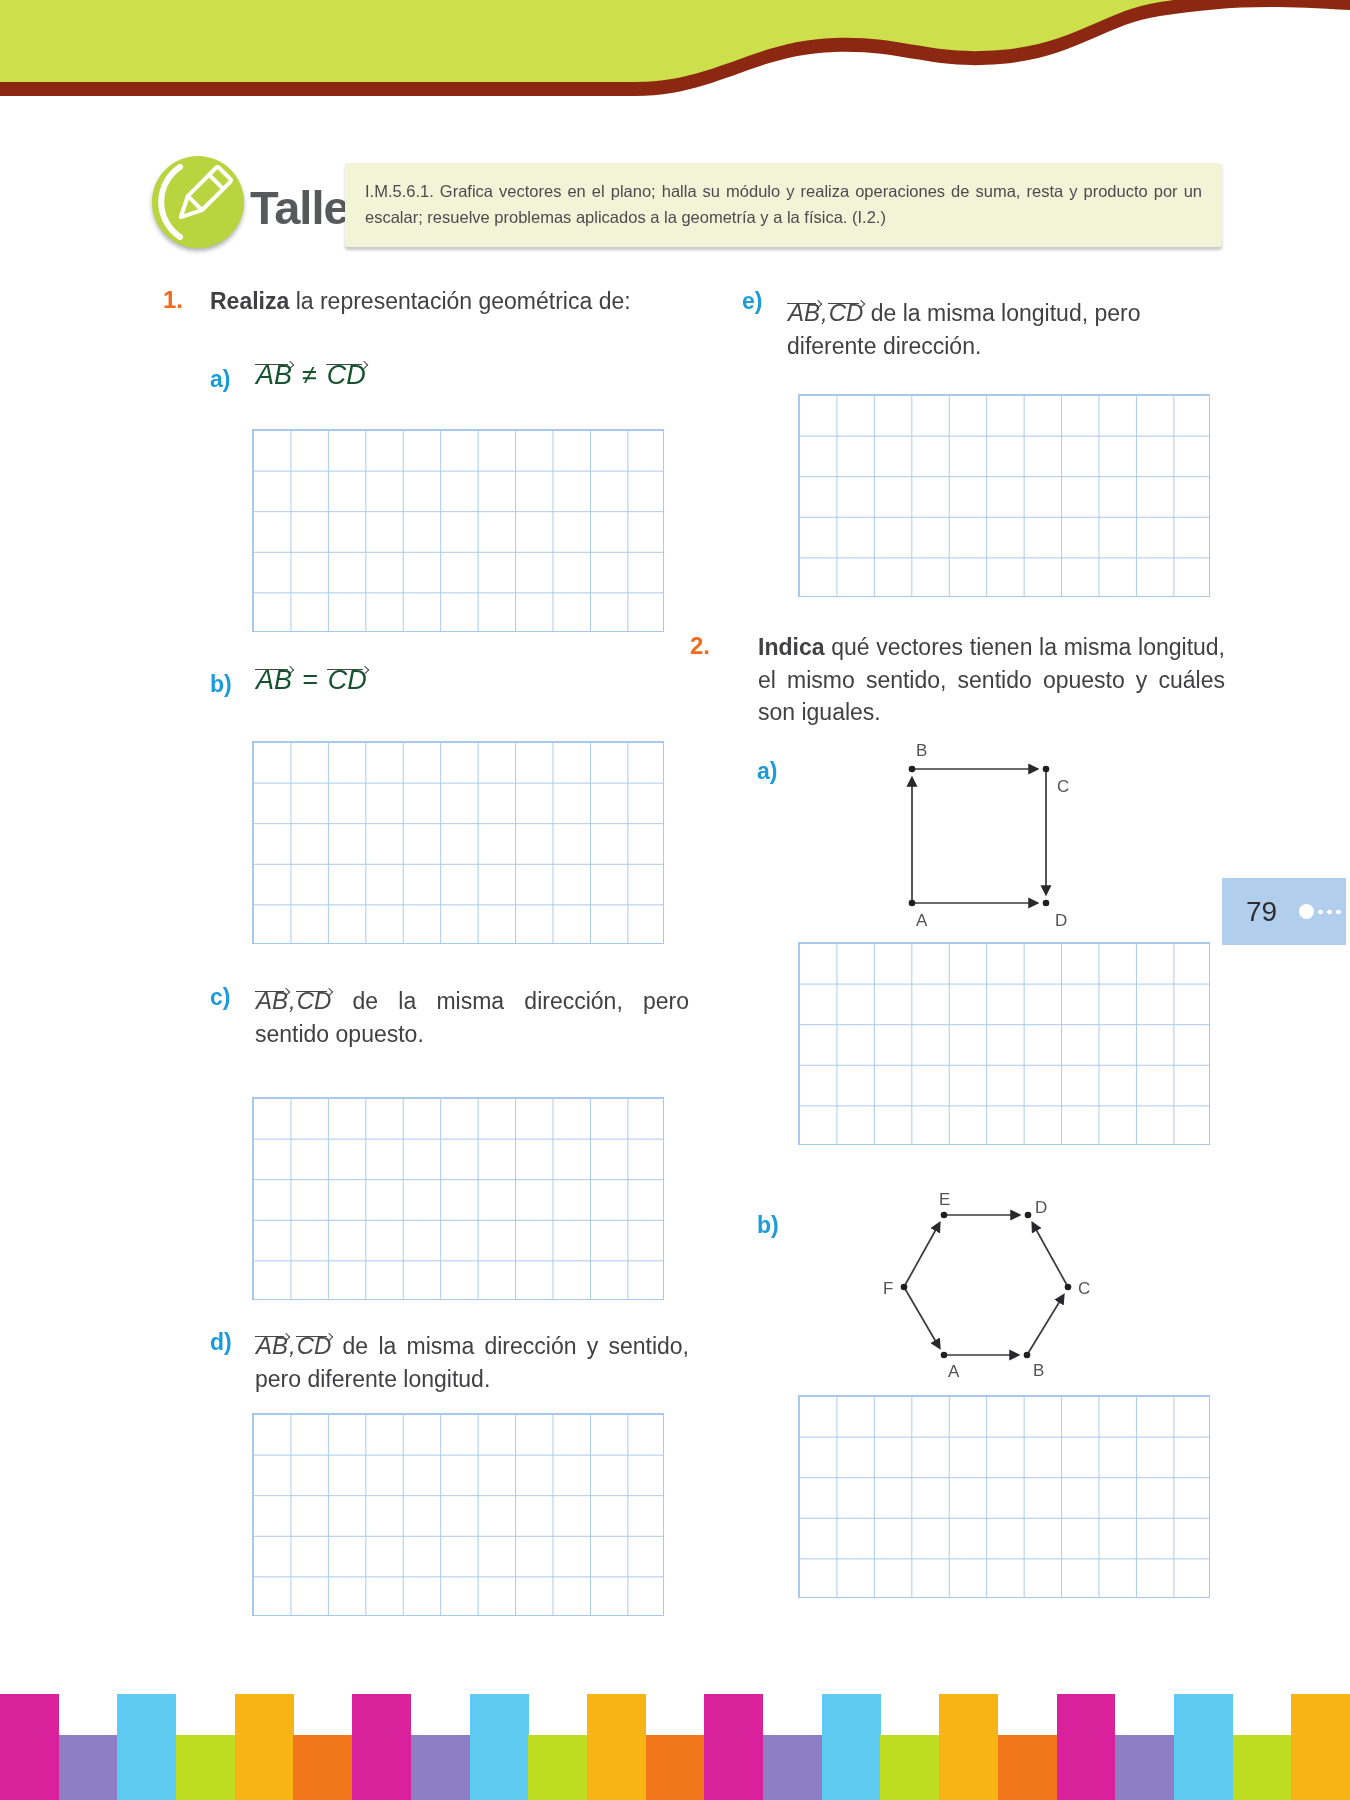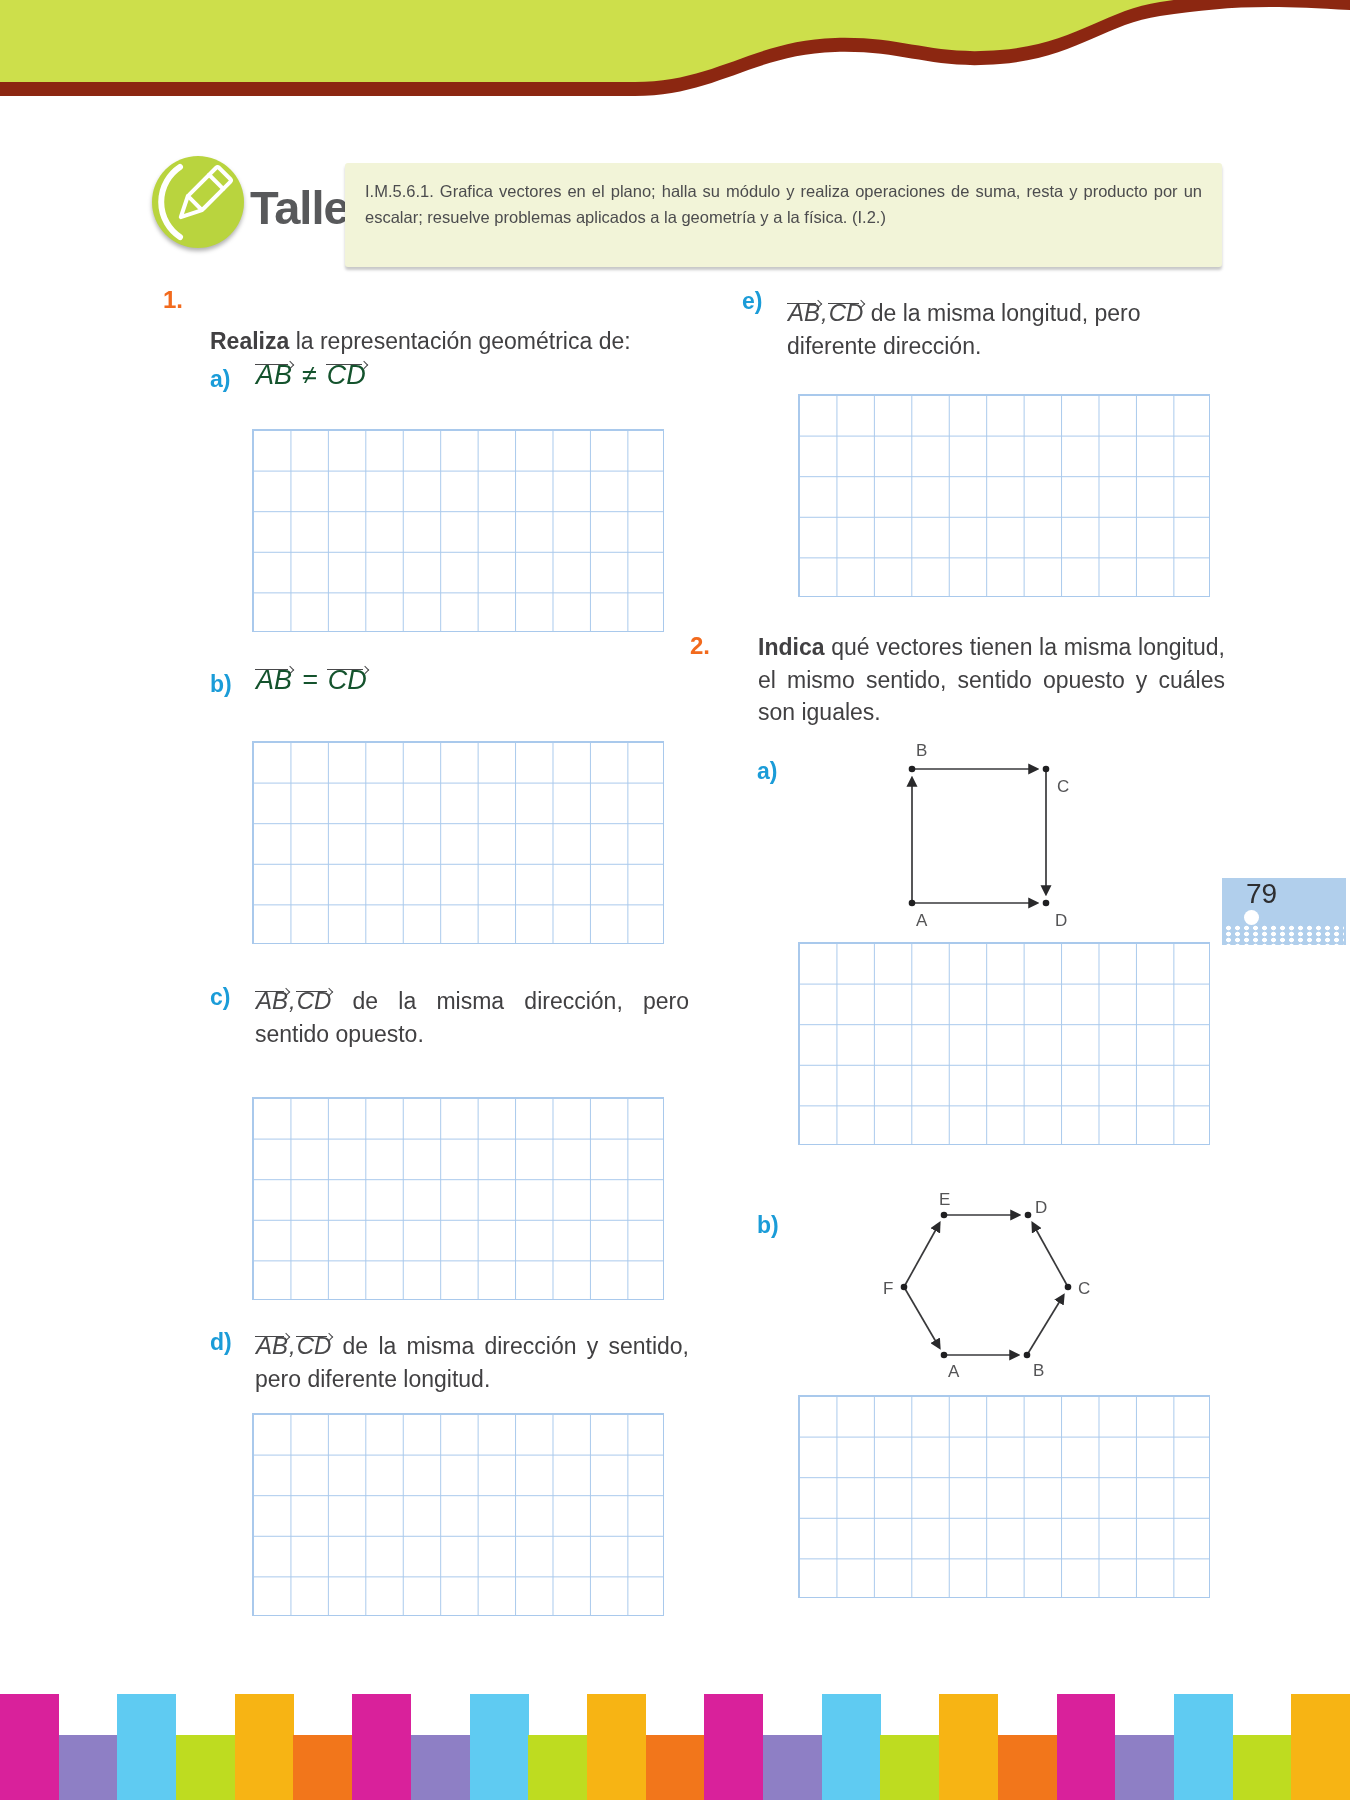--- a/index.html
+++ b/index.html
@@ -14,21 +14,21 @@
   
   .top-banner { left:0; top:0; width:1350px; height:110px; }
 
   
   .badge { left:150px; top:154px; width:96px; height:96px; filter:drop-shadow(0 3px 2px rgba(0,0,0,.30)); }
   .taller-title {
     left:250px; top:180px; font-size:47px; font-weight:bold; letter-spacing:-1px;
     color:#58595b;
   }
   .standard-box {
-    left:345px; top:163px; width:877px; height:104px; background:var(--boxbg,#f2f4d8);
+    left:345px; top:163px; width:877px; height:84px; background:var(--boxbg,#f2f4d8);
     border-radius:3px; padding:15px 20px 0 20px; box-shadow:0 3px 3px rgba(0,0,0,.22);
   }
   .standard-box .txt {
     font-size:16.5px; line-height:1.6; color:#4c4c4e; text-align:justify;
   }
 
   
   .num { color:var(--orange,#f26a1d); font-weight:bold; font-size:24px; }
   .itemlabel { color:var(--blue,#1b9cd8); font-weight:bold; font-size:23px; }
   .body-txt { font-size:23px; line-height:1.42; color:#414042; }
@@ -56,21 +56,21 @@
     background-size:37.45px 40.6px;
   }
 
   
   .fig line, .fig path.edge { stroke:#39393b; stroke-width:1.7px; }
   .fig text { font-size:17px; fill:#545456; font-family:"Liberation Sans",sans-serif; }
 
   
   .page-tab {
     left:1222px; top:878px; width:124px; height:67px; background:var(--tab,#b1cfec);
-    display:flex; flex-direction:column;
+    display:flex; align-items:center;
   }
   .page-tab .pno { font-size:28px; color:#2e2e30; margin-left:24px; }
   .page-tab .bigdot { width:15px; height:15px; border-radius:50%; background:#fff; margin-left:22px; }
   .page-tab .dots {
     flex:1; height:6px; margin-right:2px;
     background-image:radial-gradient(circle, #fff 2.2px, transparent 2.6px);
     background-size:9px 6px; background-position:2px 0;
   }
 
   
@@ -92,21 +92,21 @@
     <line x1="-10" y1="-20" x2="10" y2="-20"></line>
     <path d="M-10,10 L0,30 L10,10"></path>
   </g>
 </svg>
 <div class="abs taller-title">Taller</div>
 <div class="abs standard-box">
   <div class="txt">I.M.5.6.1. Grafica vectores en el plano; halla su módulo y realiza operaciones de suma, resta y producto por un escalar; resuelve problemas aplicados a la geometría y a la física. (I.2.)</div>
 </div>
 
 <div class="abs num" style="left:163px; top:286px;">1.</div>
-<div class="abs body-txt" style="left:210px; top:285px; white-space:nowrap;margin-top:40px;">
+<div class="abs body-txt" style="left:210px; top:285px; white-space:nowrap;">
   <span class="b">Realiza</span><span> la representación geométrica de:</span>
 </div>
 
 <div class="abs itemlabel" style="left:210px; top:366px;">a)</div>
 <div class="abs formula" style="left:255px; top:360px;">
   <span class="vec">AB</span><span class="op-spaced">≠</span><span class="vec">CD</span>
 </div>
 <div class="grid" style="left:252px; top:429px;"></div>
 
 <div class="abs itemlabel" style="left:210px; top:671px;">b)</div>

